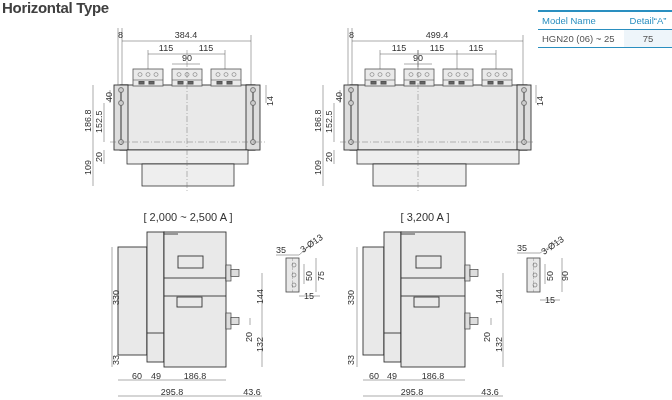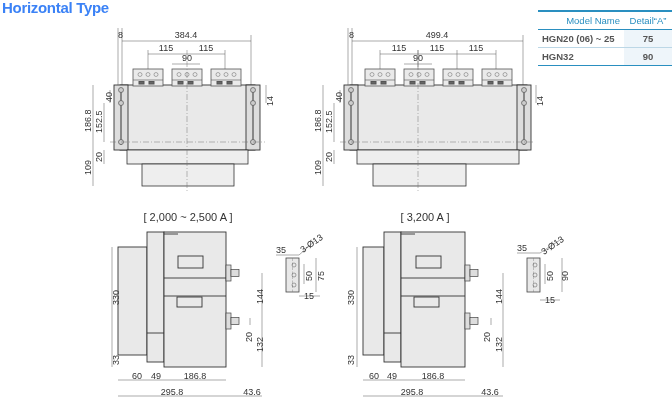--- a/index.html
+++ b/index.html
@@ -1,45 +1,41 @@
 <!DOCTYPE html>
 <html><head>
 <meta charset="utf-8">
 <style>
   html,body{margin:0;padding:0;background:#fff;}
   body{width:672px;height:400px;position:relative;overflow:hidden;font-family:"Liberation Sans",sans-serif;}
-  .title{position:absolute;left:2px;top:-1px;font-size:15px;font-weight:bold;color:#3b82f6;letter-spacing:-0.3px;}
+  .title{position:absolute;left:2px;top:-1px;font-size:15px;font-weight:bold;color:#404040;letter-spacing:-0.3px;}
   .spec-table{position:absolute;left:538px;top:10px;width:134px;border-collapse:collapse;font-size:9.5px;color:#555;}
-  .spec-table th{color:#2a8fc0;font-weight:normal;text-align:right;padding:3px 4px 3px 4px;border-top:2px solid #2a8fc0;border-bottom:1.5px solid #2a8fc0;}
+  .spec-table th{color:#2a8fc0;font-weight:normal;text-align:left;padding:3px 4px 3px 4px;border-top:2px solid #2a8fc0;border-bottom:1.5px solid #2a8fc0;}
   .spec-table th.c2{text-align:center;margin-left:12px;}
-  .spec-table td{padding:3px 4px;border-bottom:1px solid #bcd7e6;font-weight:bold;}
+  .spec-table td{padding:3px 4px;border-bottom:1px solid #bcd7e6;}
   .spec-table td.c2{text-align:center;background:#eef5fa;}
   .spec-table tr:last-child td{border-bottom:1.5px solid #2a8fc0;}
   .drawing{position:absolute;left:0;top:0;}
   .lbl{font-family:"Liberation Sans",sans-serif;font-size:9px;fill:#333;}
   .sec{font-family:"Liberation Sans",sans-serif;font-size:11px;fill:#333;}
 </style>
 </head>
 <body>
 
 <div class="title">Horizontal Type</div>
 
 <table class="spec-table">
   <tbody>
       <tr>
     <th>Model Name</th>
     <th class="c2">Detail“A”</th>
   </tr>
   <tr>
     <td>HGN20 (06) ~ 25</td>
     <td class="c2">75</td>
-  </tr>
-  <tr>
-    <td>HGN32</td>
-    <td class="c2">90</td>
   </tr>
 </tbody>
   </table>
 
 <svg class="drawing" width="672" height="400" viewBox="0 0 672 400">
   <defs>
     <g id="term3">
       <rect x="0" y="0" width="30" height="17" fill="#eaeaea" stroke="#555" stroke-width="0.8"></rect>
       <line x1="0" y1="11" x2="30" y2="11" stroke="#555" stroke-width="0.6"></line>
       <circle cx="7" cy="5.5" r="2" fill="none" stroke="#666" stroke-width="0.5"></circle>

